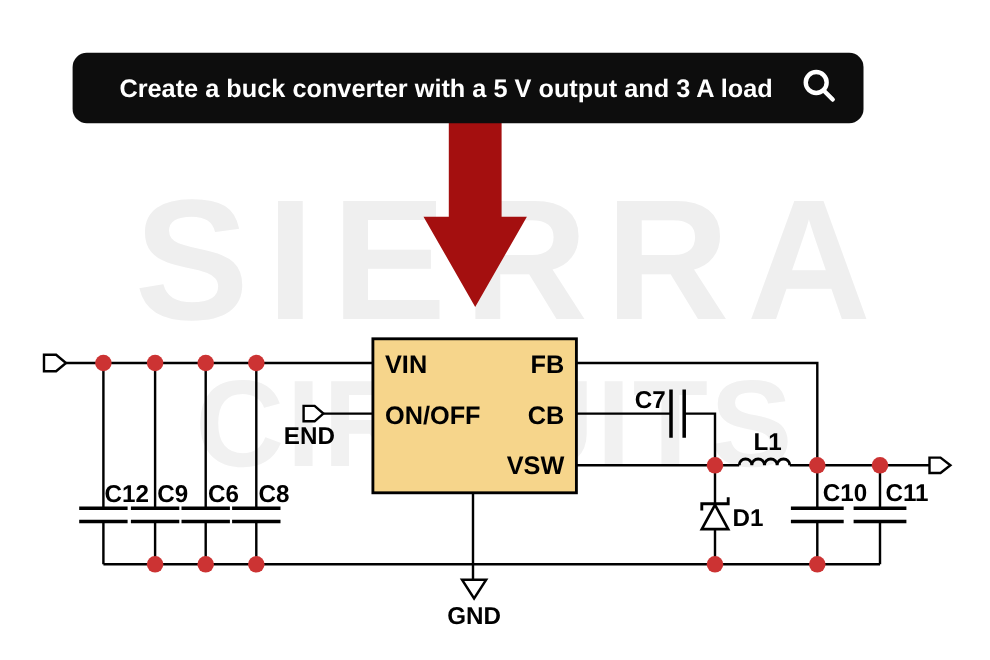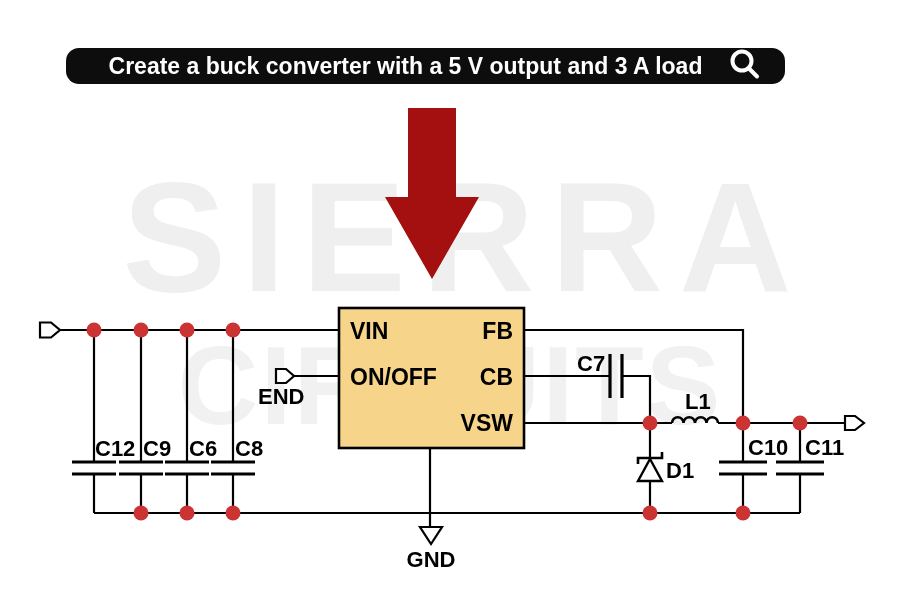--- a/index.html
+++ b/index.html
@@ -4,21 +4,21 @@
 <style>
   html,body{margin:0;padding:0;background:#ffffff;}
   #stage{position:relative;width:900px;height:600px;background:#ffffff;overflow:hidden;
          font-family:"Liberation Sans",sans-serif;}
   
   .wm{position:absolute;left:0;width:900px;text-align:center;color:#efefef;
       font-weight:bold;z-index:0;white-space:nowrap;user-select:none;line-height:1;}
   #wm1{top:159px;font-size:156px;letter-spacing:16px;padding-left:15px;}
   #wm2{top:330px;font-size:112px;letter-spacing:2px;color:#f1f1f1;}
   
-  #searchbar{position:absolute;left:66px;top:48px;width:719px;height:36px;
+  #searchbar{position:absolute;left:66px;top:48px;width:719px;height:64px;
       background:#0d0d0d;border-radius:13px;display:flex;align-items:center;
       padding:0 20px 0 28px;box-sizing:border-box;z-index:3;}
   #search-text{flex:1;color:#ffffff;font-size:23px;font-weight:bold;text-align:center;
       white-space:nowrap;}
   #search-icon-svg{flex:0 0 auto;margin-left:8px;}
   
   #arrow-svg{position:absolute;left:0;top:0;z-index:2;}
   #schematic-svg{position:absolute;left:0;top:0;z-index:2;}
   
   text{font-family:"Liberation Sans",sans-serif;font-weight:bold;fill:#000000;}

